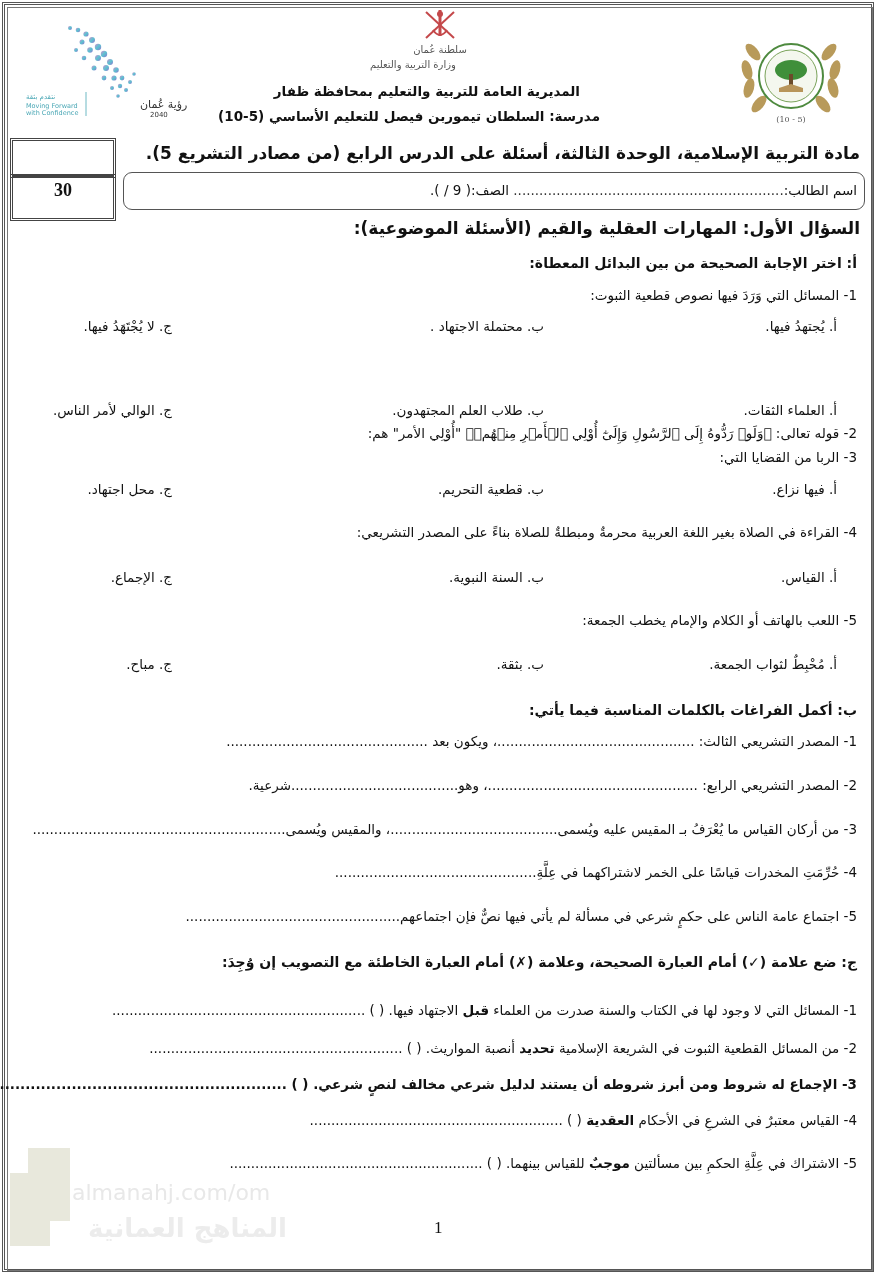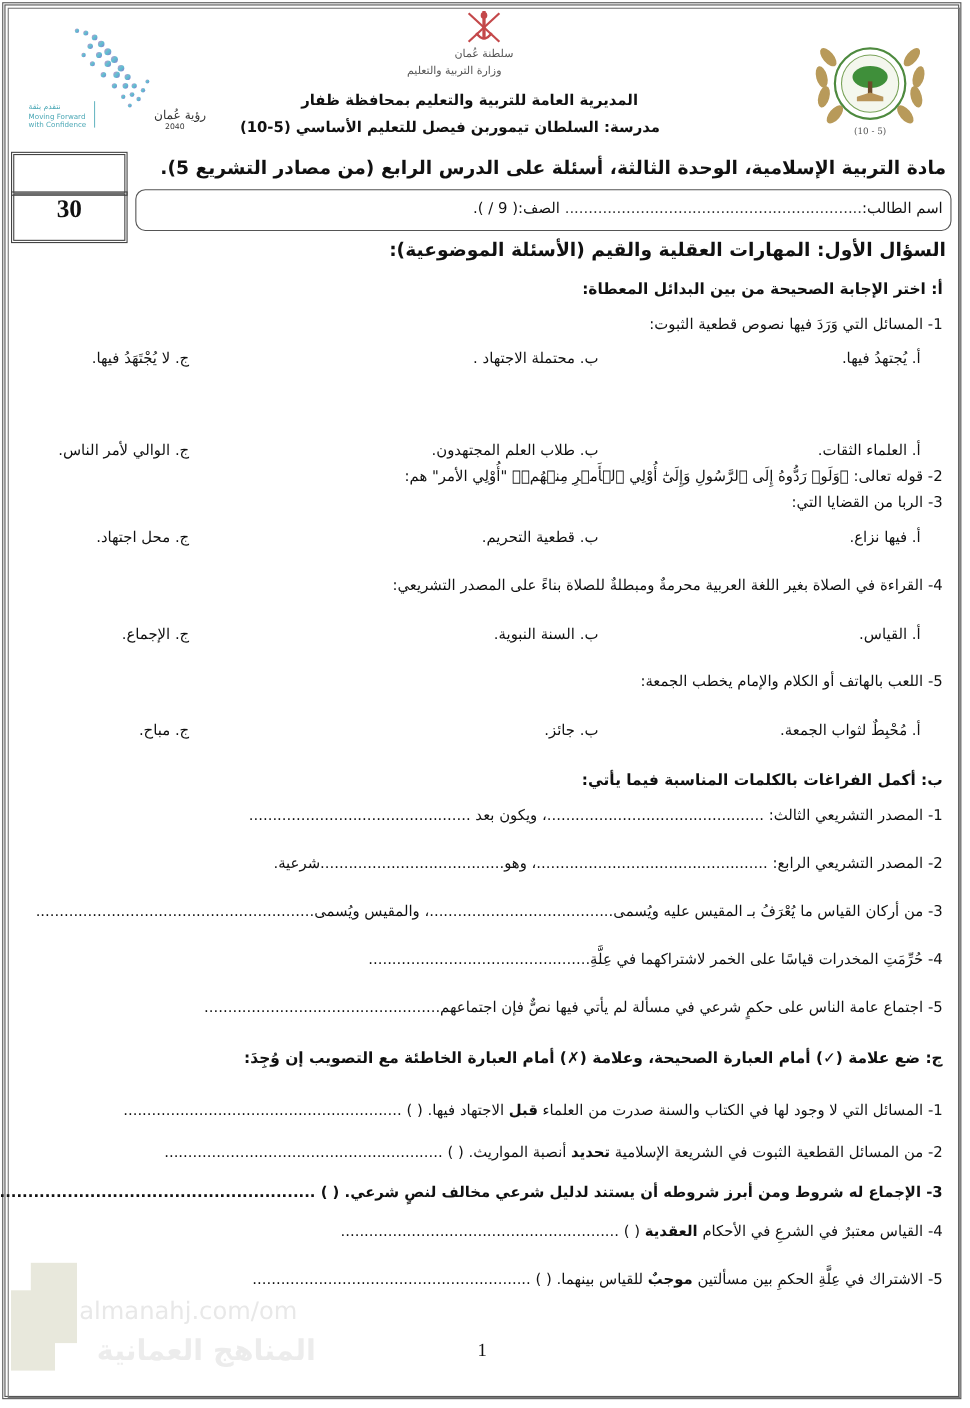--- a/index.html
+++ b/index.html
@@ -18,21 +18,21 @@
   .opt { font-size:13.5px; }
   .dots { letter-spacing:0px; color:#333; }
 
   
   .logo-right { left:735px; top:22px; width:112px; height:108px; }
   .emblem { left:420px; top:6px; width:40px; height:38px; }
   .vision { left:22px; top:20px; width:190px; height:100px; }
 
   
   .score-box { left:10px; width:106px; border:3px double #444; box-sizing:border-box;
-               text-align:center; font-family:"Liberation Serif", serif; font-weight:bold; font-size:23px; }
+               text-align:center; font-family:"Liberation Serif", serif; font-weight:bold; font-size:18px; }
   .score-top { top:138px; height:40px; }
   .score-bot { top:174px; height:47px; line-height:26px; }
 
   .namebox { left:123px; top:172px; width:742px; height:38px; border:1.5px solid #555;
              border-radius:9px; box-sizing:border-box; }
   .watermark-sq1 { left:10px; top:1173px; width:60px; height:48px; background:#e8e8dc; }
   .watermark-sq2 { left:28px; top:1148px; width:42px; height:72px; background:#e8e8dc; }
   .watermark-sq3 { left:10px; top:1198px; width:40px; height:48px; background:#e8e8dc; }
   .wm-text { left:72px; top:1180px; font-size:22px; color:#e8e8e8; font-family:"DejaVu Sans", sans-serif; }
   .wm-text2 { left:88px; top:1213px; font-size:26px; color:#ececec; font-weight:bold; }
@@ -154,21 +154,21 @@
 <div class="abs rtl opt" style="right:338px; top:481px;">ب. قطعية التحريم.</div>
 <div class="abs rtl opt" style="right:710px; top:481px;">ج.  محل اجتهاد.</div>
 
 <div class="abs rtl q" style="right:25px; top:524px;">4- القراءة في الصلاة بغير اللغة العربية محرمةٌ ومبطلةٌ للصلاة بناءً على المصدر التشريعي:</div>
 <div class="abs rtl opt" style="right:45px; top:569px;">أ.   القياس.</div>
 <div class="abs rtl opt" style="right:338px; top:569px;">ب.  السنة النبوية.</div>
 <div class="abs rtl opt" style="right:710px; top:569px;">ج.  الإجماع.</div>
 
 <div class="abs rtl q" style="right:25px; top:612px;">5- اللعب بالهاتف أو الكلام والإمام يخطب الجمعة:</div>
 <div class="abs rtl opt" style="right:45px; top:656px;">أ.   مُحْبِطٌ لثواب الجمعة.</div>
-<div class="abs rtl opt" style="right:338px; top:656px;">ب.  جائز.</div>
+<div class="abs rtl opt" style="right:338px; top:656px;">ب.  بثقة.</div>
 <div class="abs rtl opt" style="right:710px; top:656px;">ج.  مباح.</div>
 
 <div class="abs rtl qb" style="right:25px; top:702px;">ب: أكمل الفراغات بالكلمات المناسبة فيما يأتي:</div>
 <div class="abs rtl q" style="right:25px; top:733px;">1- المصدر التشريعي الثالث: ..............................................، ويكون بعد ...............................................</div>
 <div class="abs rtl q" style="right:25px; top:777px;">2- المصدر التشريعي الرابع: .................................................، وهو.......................................شرعية.</div>
 <div class="abs rtl q" style="right:25px; top:821px;">3- من أركان القياس ما يُعْرَفُ بـ المقيس عليه ويُسمى.......................................، والمقيس ويُسمى...........................................................</div>
 <div class="abs rtl q" style="right:25px; top:864px;">4- حُرِّمَتِ المخدرات قياسًا على الخمر لاشتراكهما في عِلَّةِ...............................................</div>
 <div class="abs rtl q" style="right:25px; top:908px;">5- اجتماع عامة الناس على حكمٍ شرعي في مسألة لم يأتي فيها نصٌّ فإن اجتماعهم..................................................</div>
 
 <div class="abs rtl qb" style="right:25px; top:954px;">

